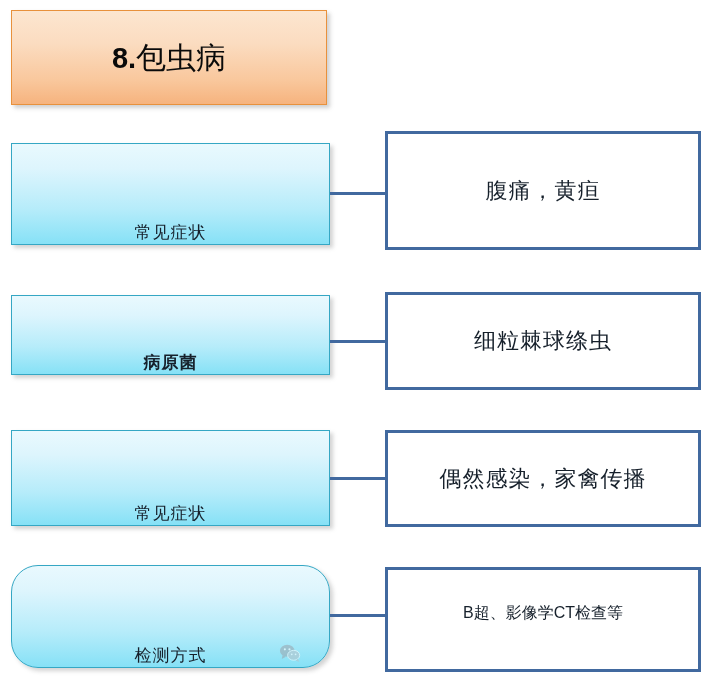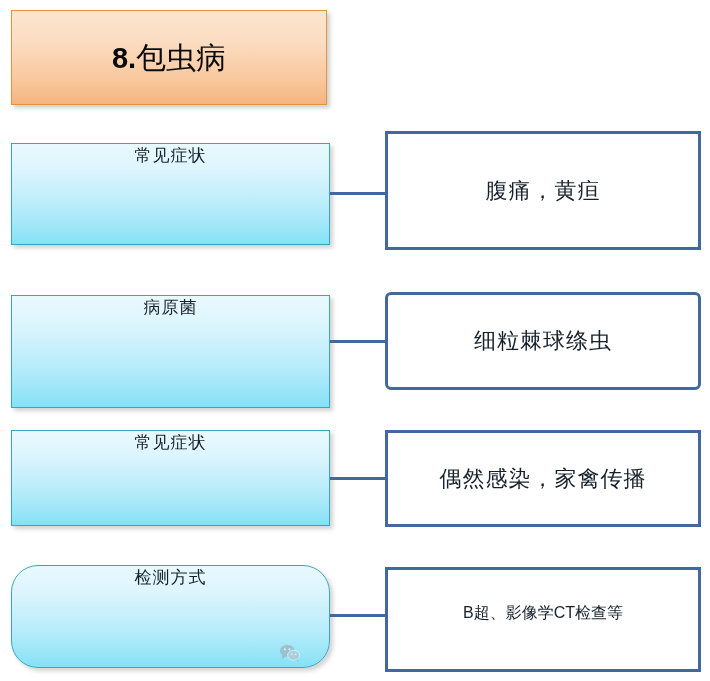--- a/index.html
+++ b/index.html
@@ -54,21 +54,21 @@
   
   .blue-box {
     position: absolute;
     left: 11px;
     width: 319px;
     box-sizing: border-box;
     border: 1.5px solid #35a7c4;
     background: linear-gradient(to bottom, #e9f9fe 0%, #ddf5fd 25%, #b6ecfa 65%, #86e1f6 100%);
     box-shadow: 3px 3px 4px rgba(120,120,120,0.33);
     display: flex;
-    align-items: flex-start;
+    align-items: flex-end;
     justify-content: center;
   }
   .blue-label {
     font-size: 17px;
     color: #16202b;
     letter-spacing: 1px;
     white-space: nowrap;
   }
 
   
@@ -142,25 +142,25 @@
   </div>
 
   <div class="blue-box" style="top:143px; height:102px;">
     <span class="blue-label">常见症状</span>
   </div>
   <div class="connector" style="top:192px;"></div>
   <div class="white-box" style="top:131px; height:119px;">
     <span class="white-label">腹痛，黄疸</span>
   </div>
 
-  <div class="blue-box" style="top:295px; height:113px;">
+  <div class="blue-box" style="top:295px; height:80px;font-weight:bold;">
     <span class="blue-label">病原菌</span>
   </div>
   <div class="connector" style="top:340px;"></div>
-  <div class="white-box" style="top:292px; height:98px;border-radius:6px;">
+  <div class="white-box" style="top:292px; height:98px;">
     <span class="white-label">细粒棘球绦虫</span>
   </div>
 
   <div class="blue-box" style="top:430px; height:96px;">
     <span class="blue-label">常见症状</span>
   </div>
   <div class="connector" style="top:477px;"></div>
   <div class="white-box" style="top:430px; height:97px;">
     <span class="white-label">偶然感染，家禽传播</span>
   </div>

